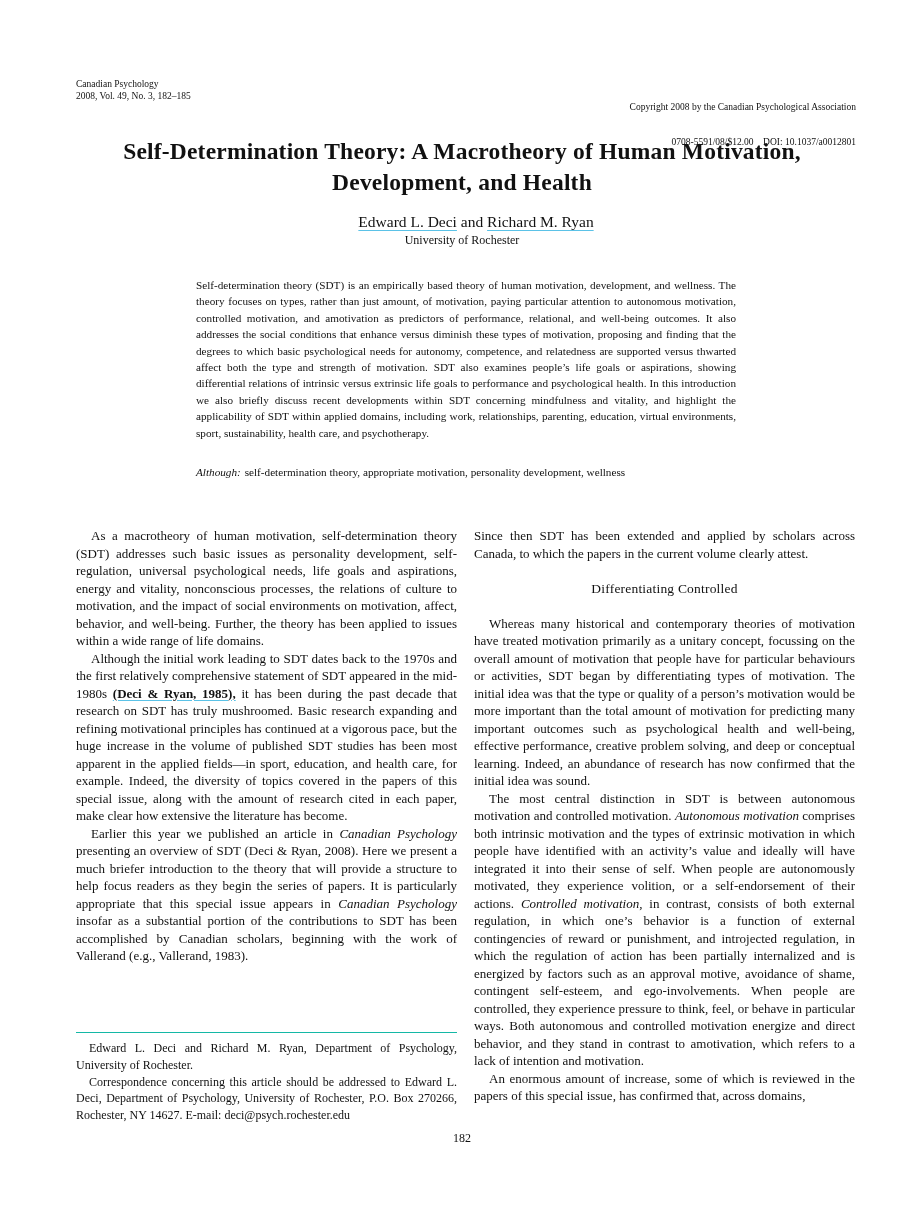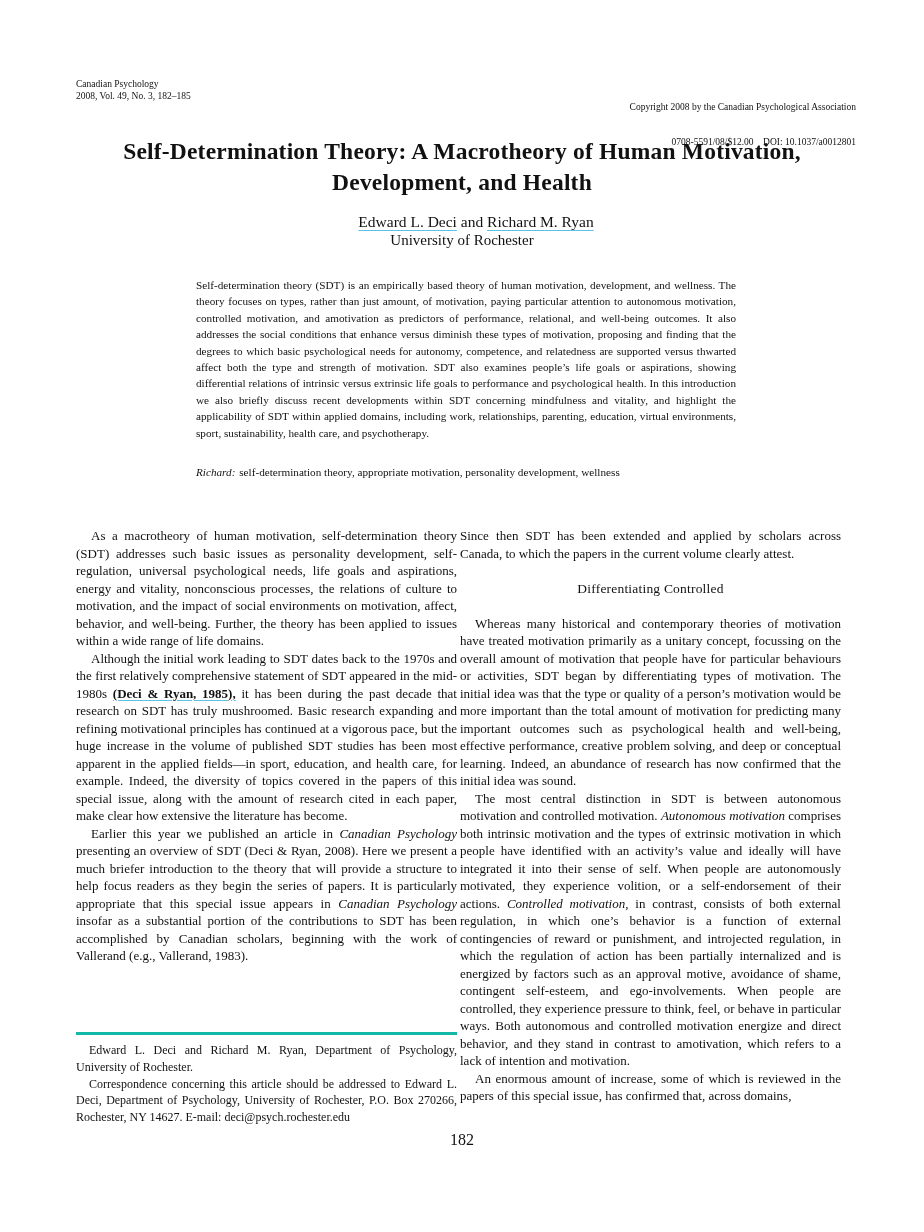--- a/index.html
+++ b/index.html
@@ -19,44 +19,44 @@
            text-align: center; font-size: 23.5px; font-weight: bold; line-height: 31px;
            letter-spacing: 0.2px; }
   .tline { display: block; }
 
   .authors { position: absolute; top: 213px; left: 0; width: 924px;
              text-align: center; font-size: 15.5px; line-height: 18px; padding-left: 28px; }
   .author-link { color: var(--ink); text-decoration: underline;
                  text-decoration-color: var(--linkc); text-decoration-thickness: 1.4px;
                  text-underline-offset: 3px; cursor: pointer; }
   .affiliation { position: absolute; top: 233px; left: 0; width: 924px;
-                 text-align: center; font-size: 15px; line-height: 15px; }
+                 text-align: center; font-size: 12px; line-height: 15px; }
 
   .abstract { position: absolute; top: 277px; left: 196px; width: 540px;
               font-size: 11.2px; line-height: 16.4px; text-align: justify; }
   .keywords { position: absolute; top: 464px; left: 196px; width: 540px;
               font-size: 11.2px; line-height: 16px; }
   .keywords .label { margin-right: 0.35em; }
 
   .columns { position: absolute; top: 527px; left: 76px; width: 780px;
-             display: flex; gap: 3px; }
+             display: flex; gap: 17px; }
   .col { width: 381px; font-size: 13px; line-height: 17.5px; text-align: justify; }
   .para { margin: 0; }
   .indent { text-indent: 15px; }
 
   .section-heading { font-size: 13.5px; font-weight: normal; text-align: center;
                      margin: 18px 0 17px; letter-spacing: 0.2px; }
 
   .footnote { position: absolute; top: 1032px; left: 76px; width: 381px;
-              border-top: 3px solid #14b8a6; padding-top: 7px;
+              border-top: 1px solid #14b8a6; padding-top: 7px;
               font-size: 12px; line-height: 16.8px; text-align: justify; }
   .fpara { margin: 0; text-indent: 13px; }
 
   .page-number { position: absolute; top: 1131px; left: 0; width: 924px;
-                 text-align: center; font-size: 16px; }
+                 text-align: center; font-size: 12px; }
 
   .it { font-style: italic; }
   .lnk { text-decoration: underline; text-decoration-color: var(--linkc);
          text-decoration-thickness: 1.4px; text-underline-offset: 2px; cursor: pointer; font-weight: bold; }
 </style>
 </head>
 <body>
 
 <div class="page">
 
@@ -77,21 +77,21 @@
   </h1>
 
   <div class="authors">
     <span class="author-link">Edward L. Deci</span><span> and </span><span class="author-link">Richard M. Ryan</span>
   </div>
   <div class="affiliation">University of Rochester</div>
 
   <div class="abstract">Self-determination theory (SDT) is an empirically based theory of human motivation, development, and wellness. The theory focuses on types, rather than just amount, of motivation, paying particular attention to autonomous motivation, controlled motivation, and amotivation as predictors of performance, relational, and well-being outcomes. It also addresses the social conditions that enhance versus diminish these types of motivation, proposing and finding that the degrees to which basic psychological needs for autonomy, competence, and relatedness are supported versus thwarted affect both the type and strength of motivation. SDT also examines people’s life goals or aspirations, showing differential relations of intrinsic versus extrinsic life goals to performance and psychological health. In this introduction we also briefly discuss recent developments within SDT concerning mindfulness and vitality, and highlight the applicability of SDT within applied domains, including work, relationships, parenting, education, virtual environments, sport, sustainability, health care, and psychotherapy.</div>
 
   <div class="keywords">
-    <span class="it label">Richard:</span><span>self-determination theory, appropriate motivation, personality development, wellness</span>
+    <span class="it label">Although:</span><span>self-determination theory, appropriate motivation, personality development, wellness</span>
   </div>
 
   <div class="columns">
     <div class="col">
       <p class="para indent">As a macrotheory of human motivation, self-determination theory (SDT) addresses such basic issues as personality development, self-regulation, universal psychological needs, life goals and aspirations, energy and vitality, nonconscious processes, the relations of culture to motivation, and the impact of social environments on motivation, affect, behavior, and well-being. Further, the theory has been applied to issues within a wide range of life domains.</p>
       <p class="para indent"><span>Although the initial work leading to SDT dates back to the 1970s and the first relatively comprehensive statement of SDT appeared in the mid-1980s </span><span class="lnk">(Deci &amp; Ryan, 1985),</span><span> it has been during the past decade that research on SDT has truly mushroomed. Basic research expanding and refining motivational principles has continued at a vigorous pace, but the huge increase in the volume of published SDT studies has been most apparent in the applied fields—in sport, education, and health care, for example. Indeed, the diversity of topics covered in the papers of this special issue, along with the amount of research cited in each paper, make clear how extensive the literature has become.</span></p>
       <p class="para indent"><span>Earlier this year we published an article in </span><span class="it">Canadian Psychology</span><span> presenting an overview of SDT (Deci &amp; Ryan, 2008). Here we present a much briefer introduction to the theory that will provide a structure to help focus readers as they begin the series of papers. It is particularly appropriate that this special issue appears in </span><span class="it">Canadian Psychology</span><span> insofar as a substantial portion of the contributions to SDT has been accomplished by Canadian scholars, beginning with the work of Vallerand (e.g., Vallerand, 1983).</span></p>
     </div>
     <div class="col">
       <p class="para">Since then SDT has been extended and applied by scholars across Canada, to which the papers in the current volume clearly attest.</p>

